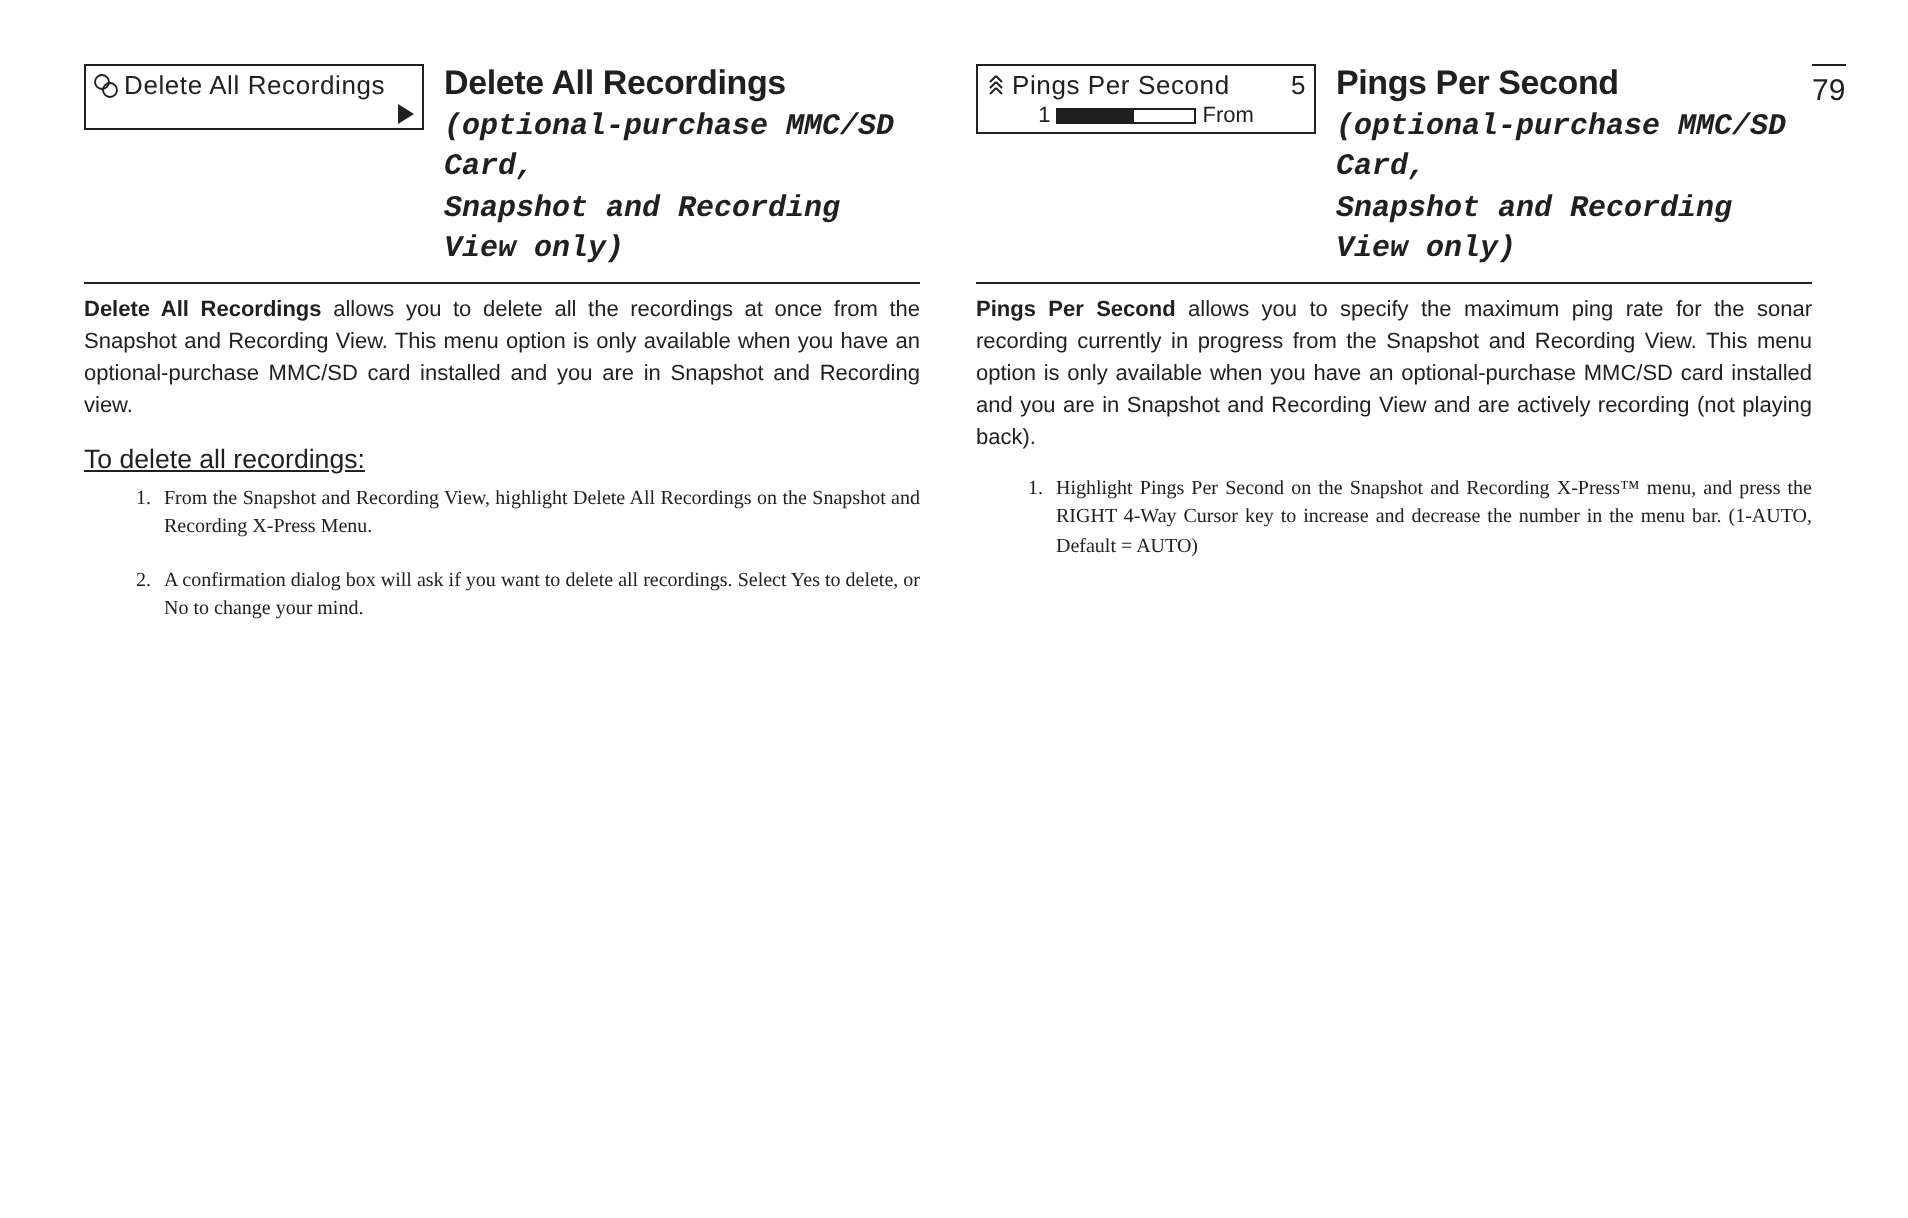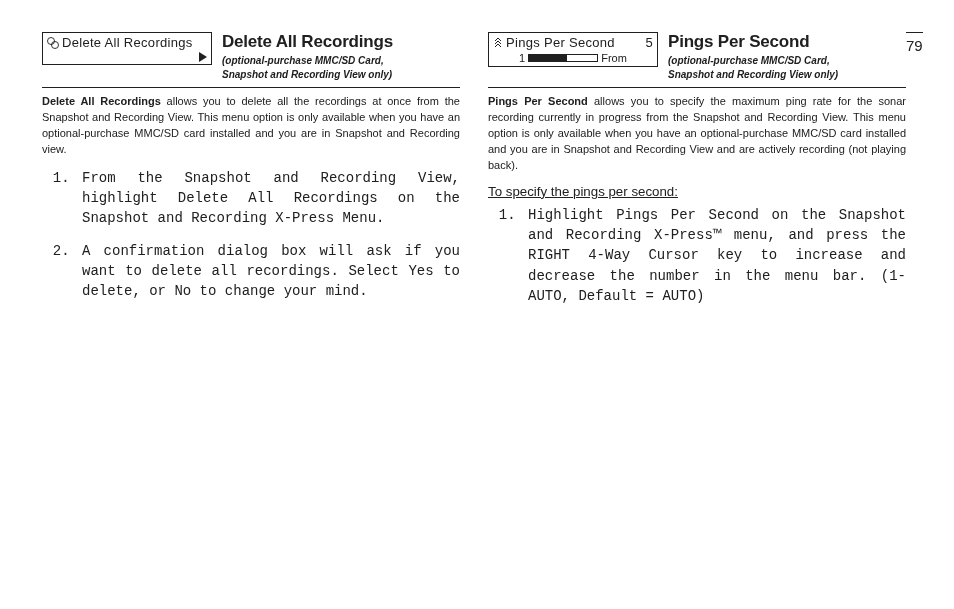--- a/index.html
+++ b/index.html
@@ -88,22 +88,22 @@
     margin: 0 0 2px 0;
     font-size: 17px;
     font-weight: 700;
     font-family: "Helvetica Neue Condensed", "Arial Narrow", Arial, sans-serif;
     font-stretch: condensed;
     letter-spacing: -0.2px;
   }
   .subtitle {
     font-style: italic;
     font-weight: 700;
-    font-size: 10px;
-    font-family: Liberation Sans, sans-serif;
+    font-size: 15px;
+    font-family: Liberation Mono, monospace;
     font-stretch: condensed;
     line-height: 1.35;
   }
   hr.titlerule {
     border: none;
     border-top: 1px solid #202020;
     margin: 6px 0 6px 0;
   }
   p {
     margin: 6px 0 10px 0;
@@ -120,23 +120,23 @@
     font-weight: 400;
     text-decoration: underline;
     font-size: 13.3px;
     margin: 8px 0 6px 0;
     font-family: "Helvetica Neue Condensed", "Arial Narrow", Arial, sans-serif;
     font-stretch: condensed;
   }
   ol {
     margin: 4px 0 0 0;
     padding-left: 36px;
-    font-size: 14px;
+    font-size: 10px;
     line-height: 1.45;
-    font-family: Liberation Mono, monospace;
+    font-family: Liberation Serif, serif;
     font-stretch: condensed;
   }
   ol li {
     text-align: justify;
     margin-bottom: 12px;
     padding-left: 4px;
   }
   .footer {
     border-top: 1px solid #202020;
     text-align: center;
@@ -173,20 +173,21 @@
           <div class="subtitle">
             <span>(optional-purchase MMC/SD Card,</span><br>
             <span>Snapshot and Recording View only)</span>
           </div>
         </div>
       </div>
       <hr class="titlerule">
       <p>
         <span class="para-lead">Delete All Recordings</span><span> allows you to delete all the recordings at once from the Snapshot and Recording View. This menu option is only available when you have an optional-purchase MMC/SD card installed and you are in Snapshot and Recording view.</span>
       </p>
+      <div class="instr">To delete all recordings:</div>
       <ol>
         <li>From the Snapshot and Recording View, highlight Delete All Recordings on the Snapshot and Recording X-Press Menu.</li>
         <li>A confirmation dialog box will ask if you want to delete all recordings. Select Yes to delete, or No to change your mind.</li>
       </ol>
     </div>
 
     <div class="col">
       <div class="header-row">
         <div class="menu-graphic menu-graphic2">
           <div class="line1">
@@ -207,21 +208,20 @@
           <div class="subtitle">
             <span>(optional-purchase MMC/SD Card,</span><br>
             <span>Snapshot and Recording View only)</span>
           </div>
         </div>
       </div>
       <hr class="titlerule">
       <p>
         <span class="para-lead">Pings Per Second</span><span> allows you to specify the maximum ping rate for the sonar recording currently in progress from the Snapshot and Recording View. This menu option is only available when you have an optional-purchase MMC/SD card installed and you are in Snapshot and Recording View and are actively recording (not playing back).</span>
       </p>
-      <div class="instr">To specify the pings per second:</div>
       <ol>
         <li>Highlight Pings Per Second on the Snapshot and Recording X-Press™ menu, and press the RIGHT 4-Way Cursor key to increase and decrease the number in the menu bar. (1-AUTO, Default = AUTO)</li>
       </ol>
     </div>
 
   </div>
   <div class="footer">
     <span>79</span>
   </div>
 </div>

